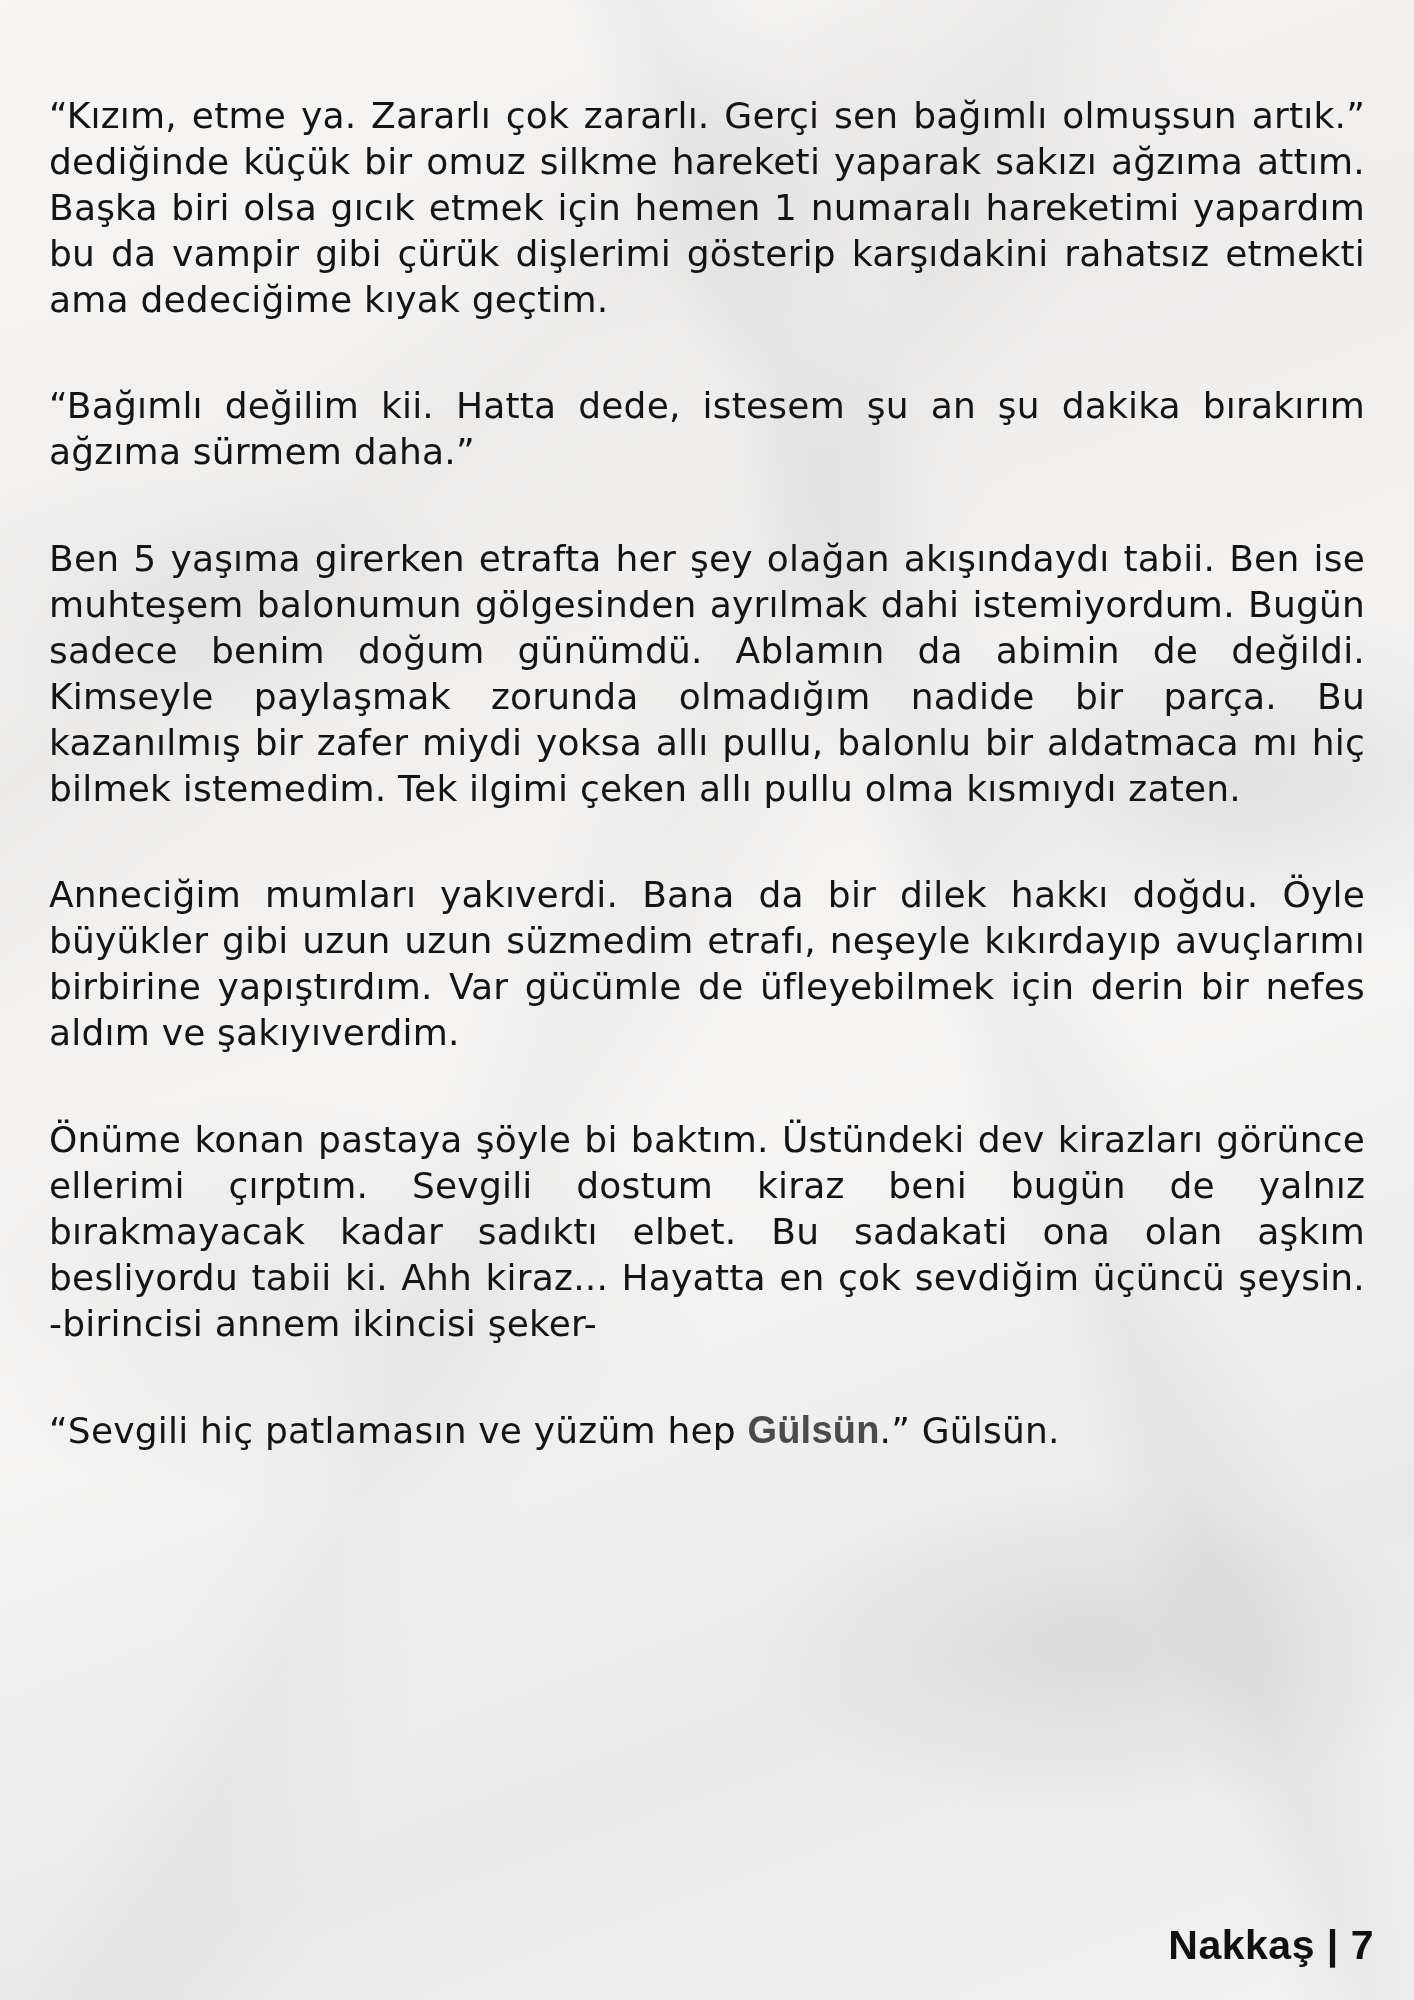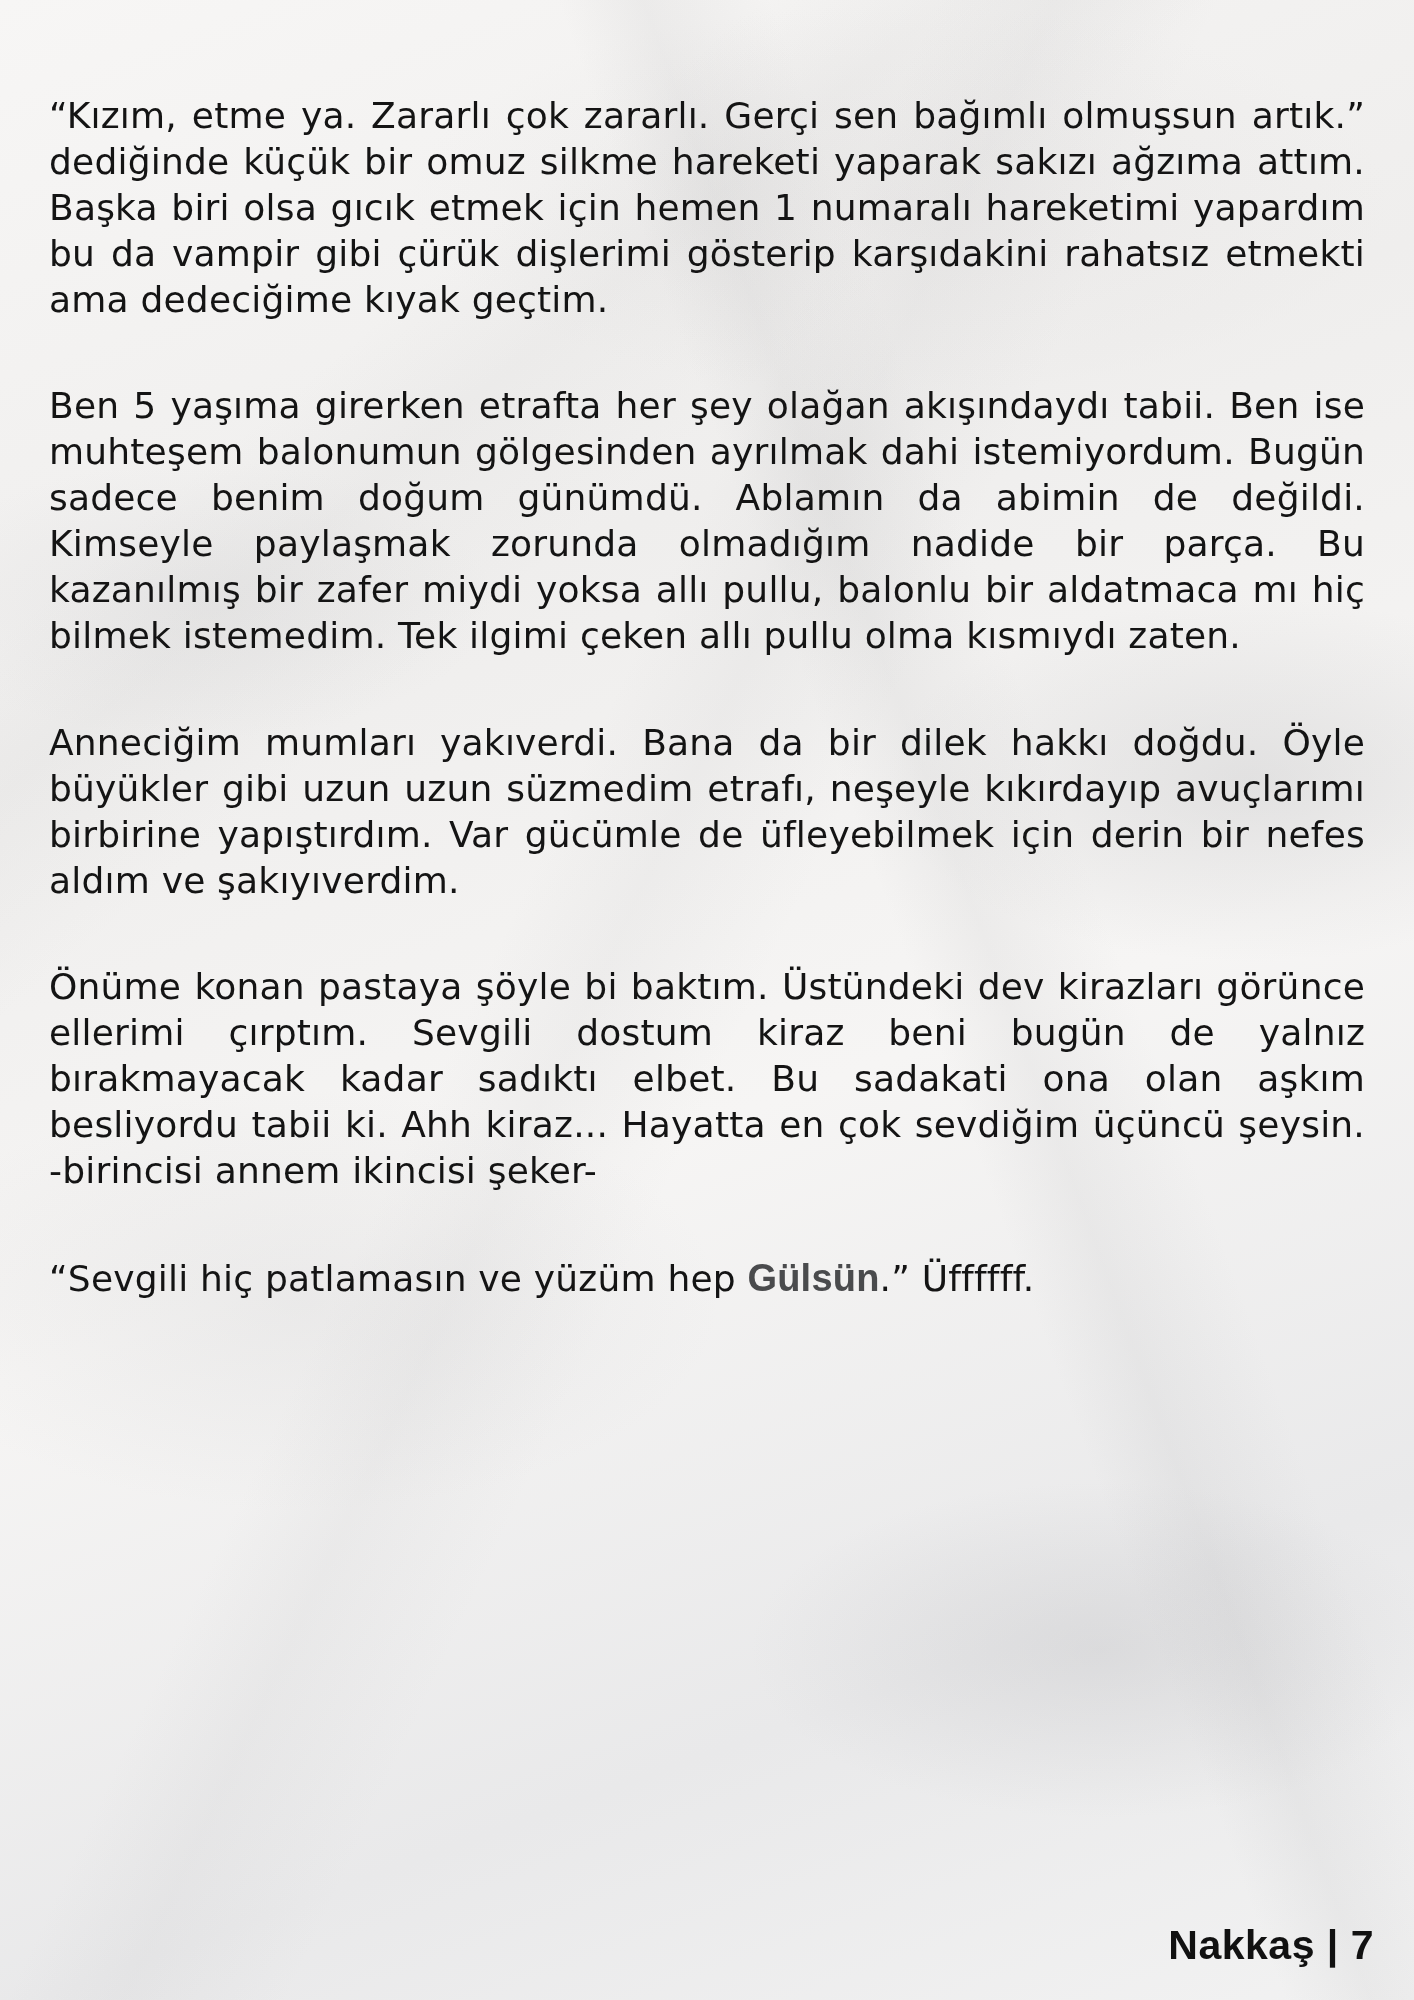--- a/index.html
+++ b/index.html
@@ -47,19 +47,20 @@
     letter-spacing: 0.5px;
   }
 </style>
 </head>
 <body>
 
 <div class="marble"></div>
 
 <div class="page">
   <p class="para">“Kızım, etme ya. Zararlı çok zararlı. Gerçi sen bağımlı olmuşsun artık.” dediğinde küçük bir omuz silkme hareketi yaparak sakızı ağzıma attım. Başka biri olsa gıcık etmek için hemen 1 numaralı hareketimi yapardım bu da vampir gibi çürük dişlerimi gösterip karşıdakini rahatsız etmekti ama dedeciğime kıyak geçtim.</p>
+  <p class="para">“Bağımlı değilim kii. Hatta dede, istesem şu an şu dakika bırakırım ağzıma sürmem daha.”</p>
   <p class="para">Ben 5 yaşıma girerken etrafta her şey olağan akışındaydı tabii. Ben ise muhteşem balonumun gölgesinden ayrılmak dahi istemiyordum. Bugün sadece benim doğum günümdü. Ablamın da abimin de değildi. Kimseyle paylaşmak zorunda olmadığım nadide bir parça. Bu kazanılmış bir zafer miydi yoksa allı pullu, balonlu bir aldatmaca mı hiç bilmek istemedim. Tek ilgimi çeken allı pullu olma kısmıydı zaten.</p>
   <p class="para">Anneciğim mumları yakıverdi. Bana da bir dilek hakkı doğdu. Öyle büyükler gibi uzun uzun süzmedim etrafı, neşeyle kıkırdayıp avuçlarımı birbirine yapıştırdım. Var gücümle de üfleyebilmek için derin bir nefes aldım ve şakıyıverdim.</p>
   <p class="para">Önüme konan pastaya şöyle bi baktım. Üstündeki dev kirazları görünce ellerimi çırptım. Sevgili dostum kiraz beni bugün de yalnız bırakmayacak kadar sadıktı elbet. Bu sadakati ona olan aşkım besliyordu tabii ki. Ahh kiraz... Hayatta en çok sevdiğim üçüncü şeysin. -birincisi annem ikincisi şeker-</p>
-  <p class="para" style="text-align:left;"><span>“Sevgili hiç patlamasın ve yüzüm hep </span><span class="emph">Gülsün</span><span>.” Üffffff.</span></p>
+  <p class="para" style="text-align:left;"><span>“Sevgili hiç patlamasın ve yüzüm hep </span><span class="emph">Gülsün</span><span>.” Gülsün.</span></p>
 </div>
 
 <div class="footer">Nakkaş | 7</div>
 
 </body></html>

